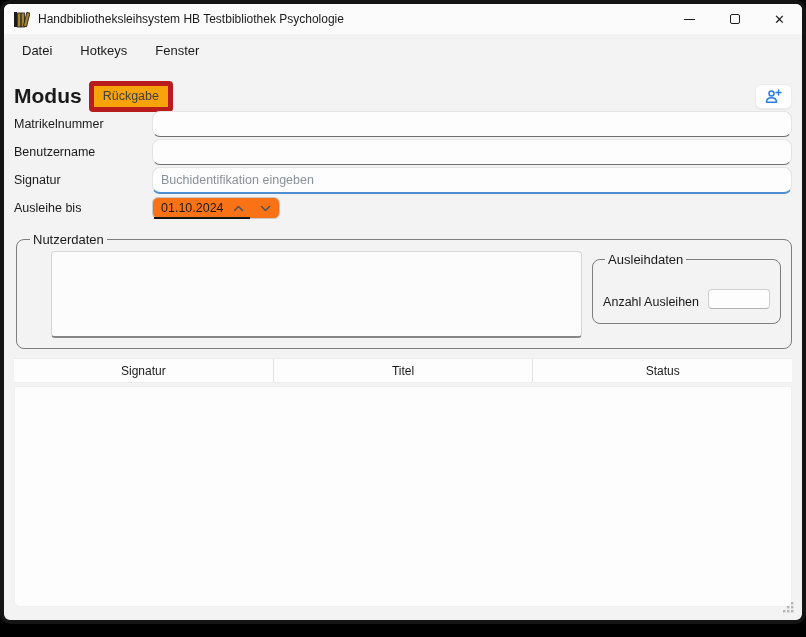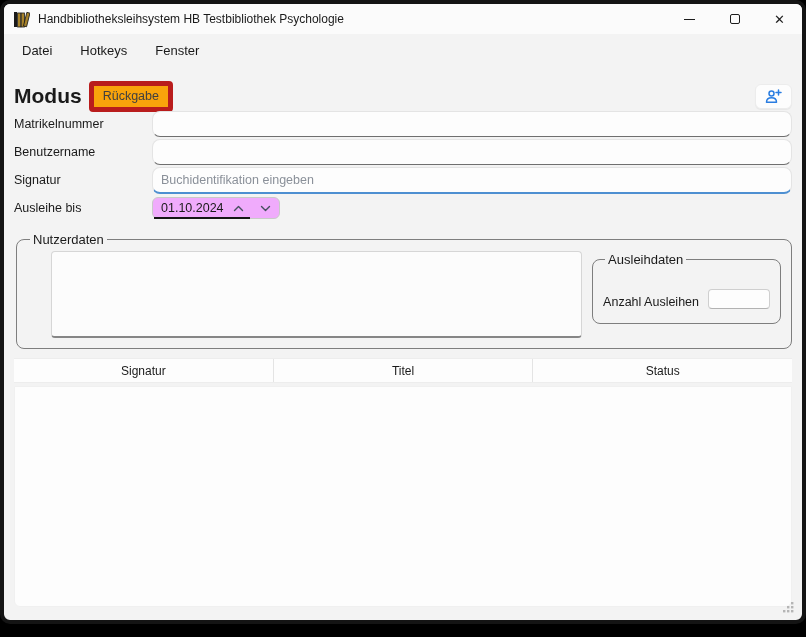--- a/index.html
+++ b/index.html
@@ -77,21 +77,21 @@
     font:12.5px "Liberation Sans","DejaVu Sans",sans-serif;
     padding:12px 8px;
     color:#1a1a1a;
     outline:none;
   }
   .text-input.focus-blue { border-bottom:2px solid #4D8FD1; }
   .text-input::placeholder { color:#8a9099; opacity:1; }
   .date-spinner {
     position:relative;
     width:128px; height:22px;
-    background:#f0abfc;
+    background:#f97316;
     border:1px solid #c9c9c9;
     border-radius:6px;
     display:flex; align-items:center;
   }
   .date-spinner::after {
     content:""; position:absolute; left:1px; bottom:-1px;
     width:96px; height:2px; background:#161616;
   }
   .date-value { flex:1; font-size:12.5px; padding-left:8px; }
   .spin-btn { width:27px; height:100%; display:flex; align-items:center; justify-content:center; cursor:default; }

